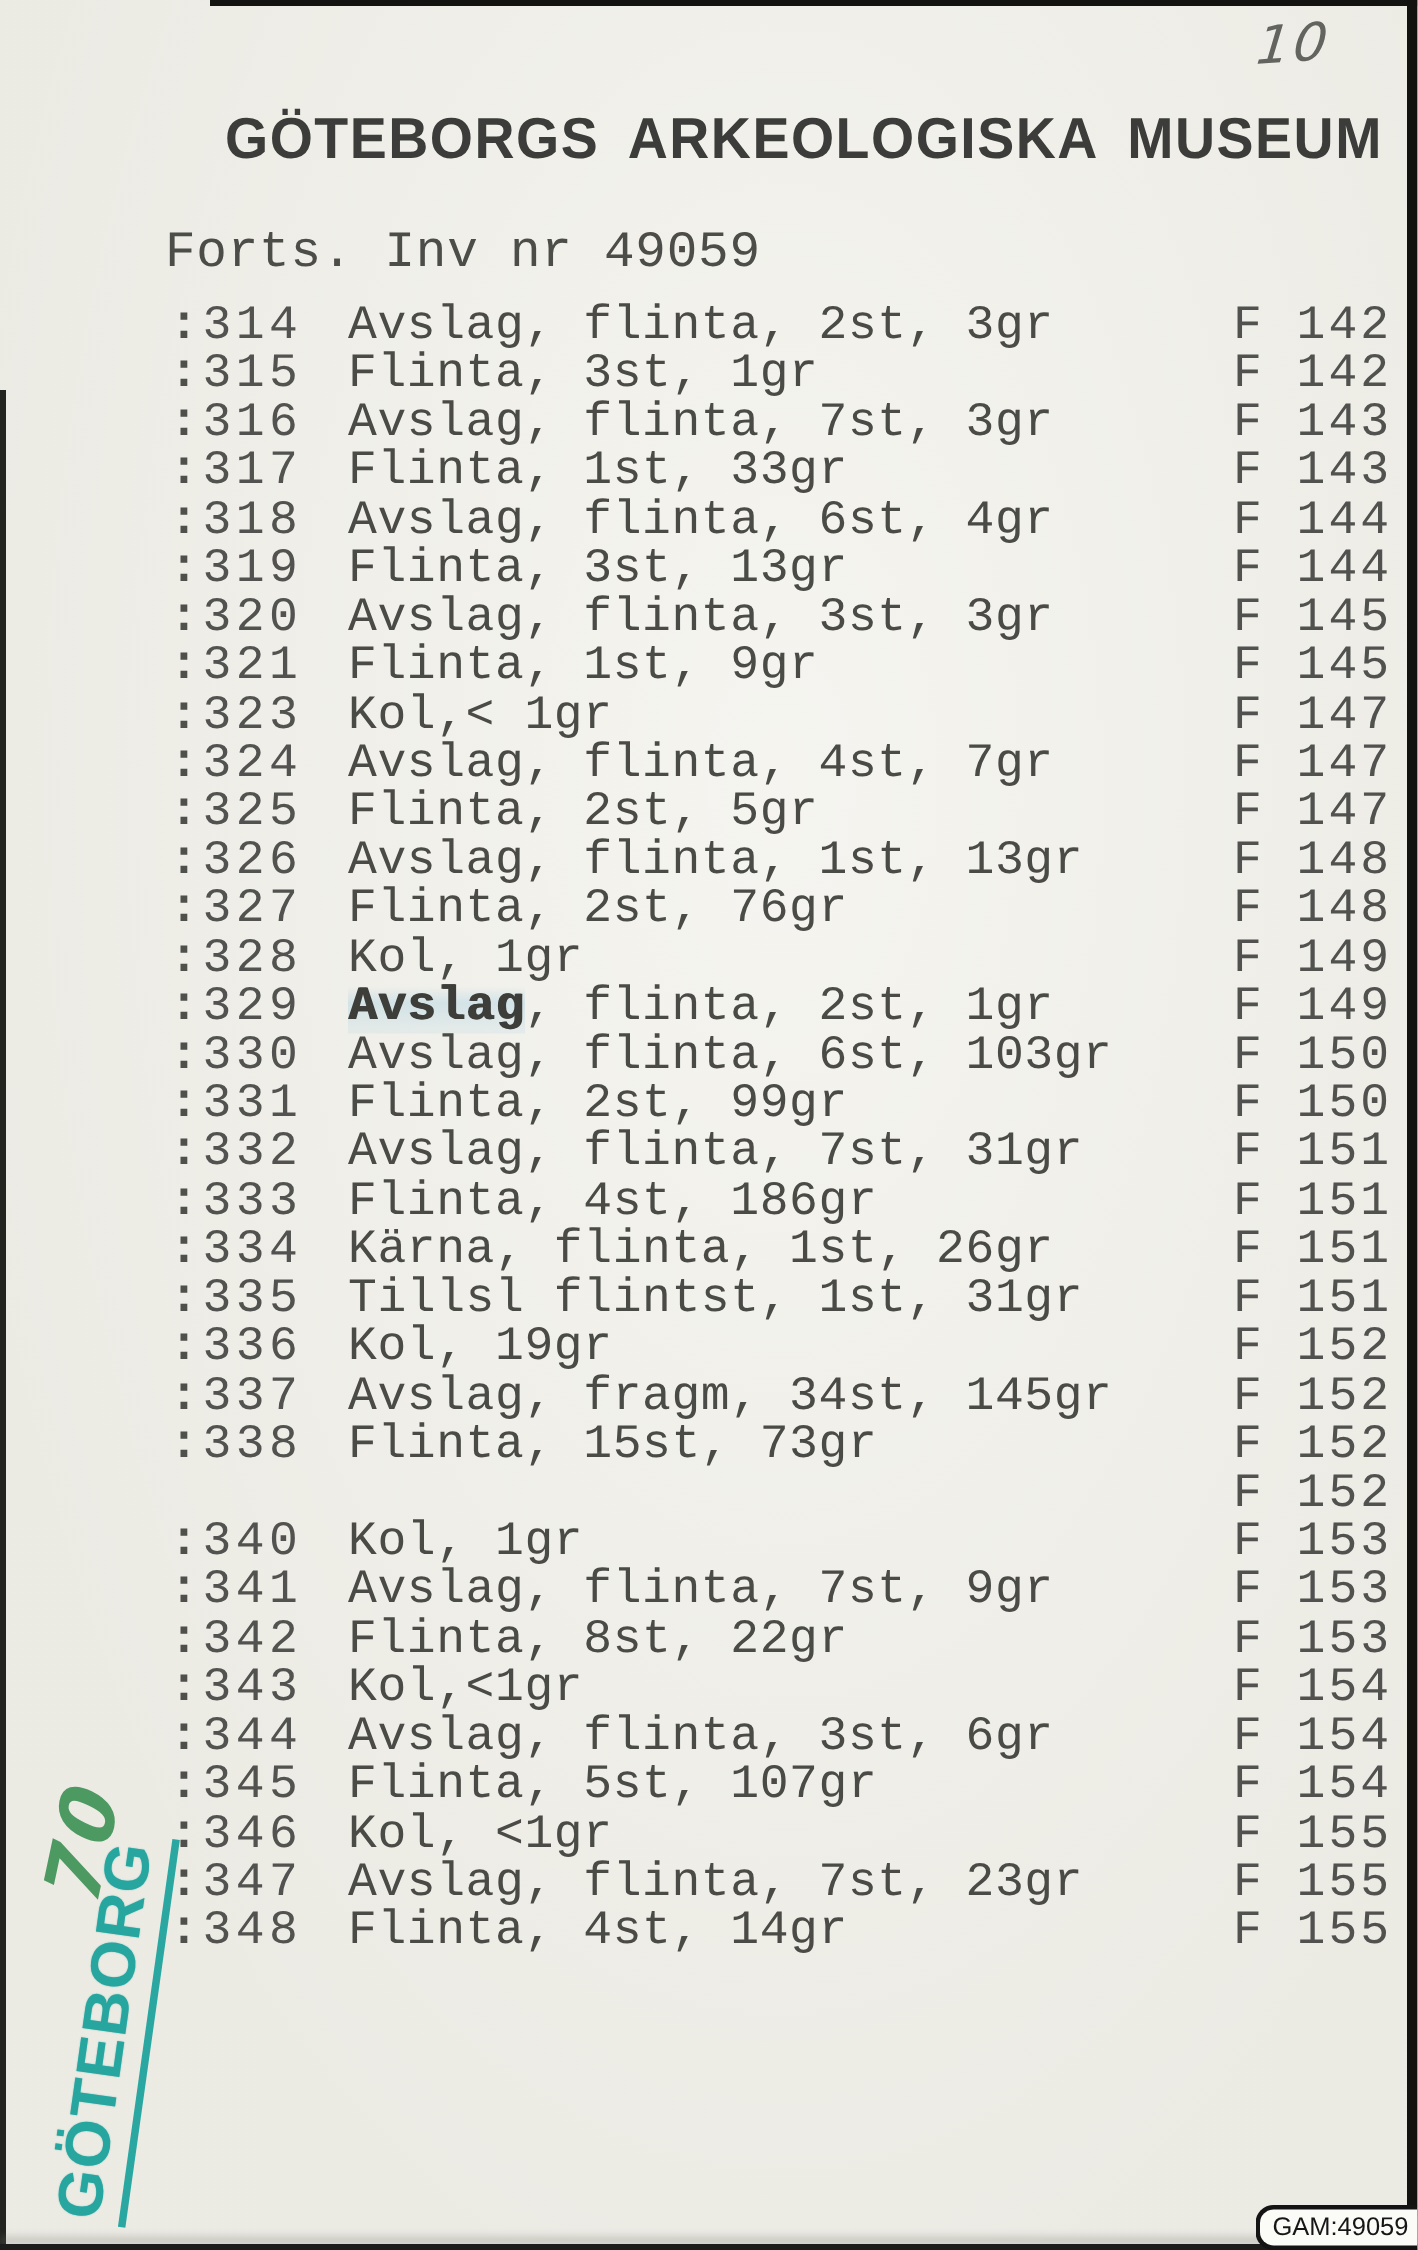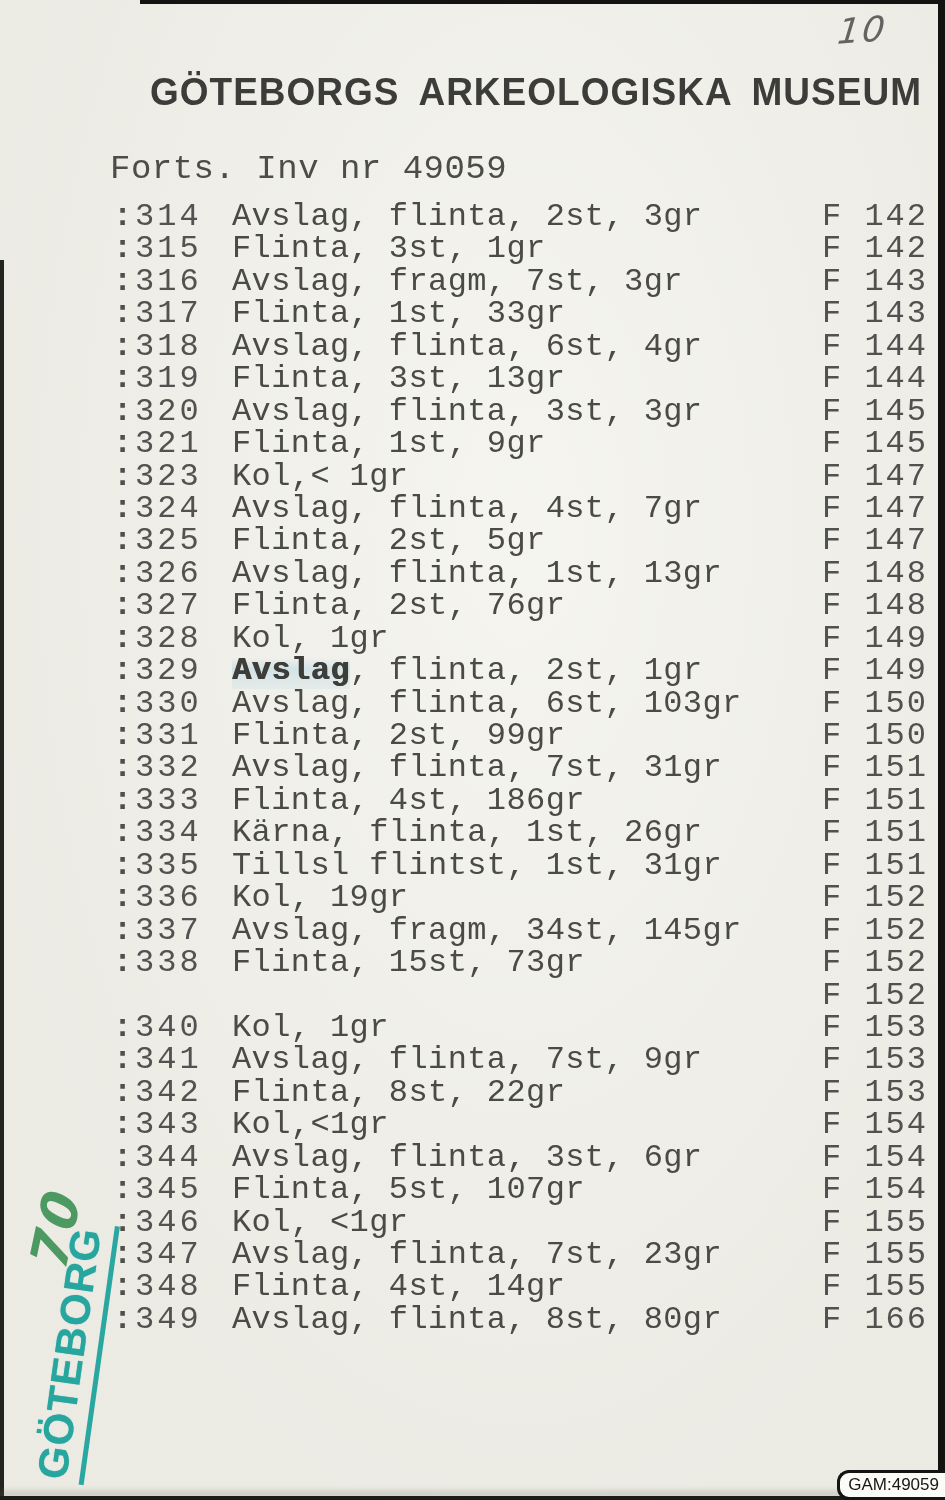--- a/index.html
+++ b/index.html
@@ -137,21 +137,21 @@
 
   <div class="page-number">10</div>
 
   <h1 class="title">GÖTEBORGS ARKEOLOGISKA MUSEUM</h1>
 
   <div class="subtitle">Forts. Inv nr 49059</div>
 
   <div class="entries" id="entries">
       <div class="row"><span class="colon">:</span><span class="num">314</span><span class="desc">Avslag, flinta, 2st, 3gr</span><span class="fnum">F 142</span></div>
       <div class="row"><span class="colon">:</span><span class="num">315</span><span class="desc">Flinta, 3st, 1gr</span><span class="fnum">F 142</span></div>
-      <div class="row"><span class="colon">:</span><span class="num">316</span><span class="desc">Avslag, fragm, 7st, 3gr</span><span class="fnum">F 143</span></div>
+      <div class="row"><span class="colon">:</span><span class="num">316</span><span class="desc">Avslag, flinta, 7st, 3gr</span><span class="fnum">F 143</span></div>
       <div class="row"><span class="colon">:</span><span class="num">317</span><span class="desc">Flinta, 1st, 33gr</span><span class="fnum">F 143</span></div>
       <div class="row"><span class="colon">:</span><span class="num">318</span><span class="desc">Avslag, flinta, 6st, 4gr</span><span class="fnum">F 144</span></div>
       <div class="row"><span class="colon">:</span><span class="num">319</span><span class="desc">Flinta, 3st, 13gr</span><span class="fnum">F 144</span></div>
       <div class="row"><span class="colon">:</span><span class="num">320</span><span class="desc">Avslag, flinta, 3st, 3gr</span><span class="fnum">F 145</span></div>
       <div class="row"><span class="colon">:</span><span class="num">321</span><span class="desc">Flinta, 1st, 9gr</span><span class="fnum">F 145</span></div>
       <div class="row"><span class="colon">:</span><span class="num">323</span><span class="desc">Kol,&lt; 1gr</span><span class="fnum">F 147</span></div>
       <div class="row"><span class="colon">:</span><span class="num">324</span><span class="desc">Avslag, flinta, 4st, 7gr</span><span class="fnum">F 147</span></div>
       <div class="row"><span class="colon">:</span><span class="num">325</span><span class="desc">Flinta, 2st, 5gr</span><span class="fnum">F 147</span></div>
       <div class="row"><span class="colon">:</span><span class="num">326</span><span class="desc">Avslag, flinta, 1st, 13gr</span><span class="fnum">F 148</span></div>
       <div class="row"><span class="colon">:</span><span class="num">327</span><span class="desc">Flinta, 2st, 76gr</span><span class="fnum">F 148</span></div>
@@ -169,21 +169,20 @@
       <div class="row"><span class="colon"></span><span class="num"></span><span class="desc"></span><span class="fnum">F 152</span></div>
       <div class="row"><span class="colon">:</span><span class="num">340</span><span class="desc">Kol, 1gr</span><span class="fnum">F 153</span></div>
       <div class="row"><span class="colon">:</span><span class="num">341</span><span class="desc">Avslag, flinta, 7st, 9gr</span><span class="fnum">F 153</span></div>
       <div class="row"><span class="colon">:</span><span class="num">342</span><span class="desc">Flinta, 8st, 22gr</span><span class="fnum">F 153</span></div>
       <div class="row"><span class="colon">:</span><span class="num">343</span><span class="desc">Kol,&lt;1gr</span><span class="fnum">F 154</span></div>
       <div class="row"><span class="colon">:</span><span class="num">344</span><span class="desc">Avslag, flinta, 3st, 6gr</span><span class="fnum">F 154</span></div>
       <div class="row"><span class="colon">:</span><span class="num">345</span><span class="desc">Flinta, 5st, 107gr</span><span class="fnum">F 154</span></div>
       <div class="row"><span class="colon">:</span><span class="num">346</span><span class="desc">Kol, &lt;1gr</span><span class="fnum">F 155</span></div>
       <div class="row"><span class="colon">:</span><span class="num">347</span><span class="desc">Avslag, flinta, 7st, 23gr</span><span class="fnum">F 155</span></div>
       <div class="row"><span class="colon">:</span><span class="num">348</span><span class="desc">Flinta, 4st, 14gr</span><span class="fnum">F 155</span></div>
-      <div class="row"><span class="colon">:</span><span class="num">349</span><span class="desc">Avslag, flinta, 8st, 80gr</span><span class="fnum">F 166</span></div>
     </div>
 
   <div class="stamp-goteborg">GÖTEBORG</div>
   <div class="stamp-year">70</div>
 
   <div class="gam-label">GAM:49059</div>
 
 </div>
 
 </body></html>

